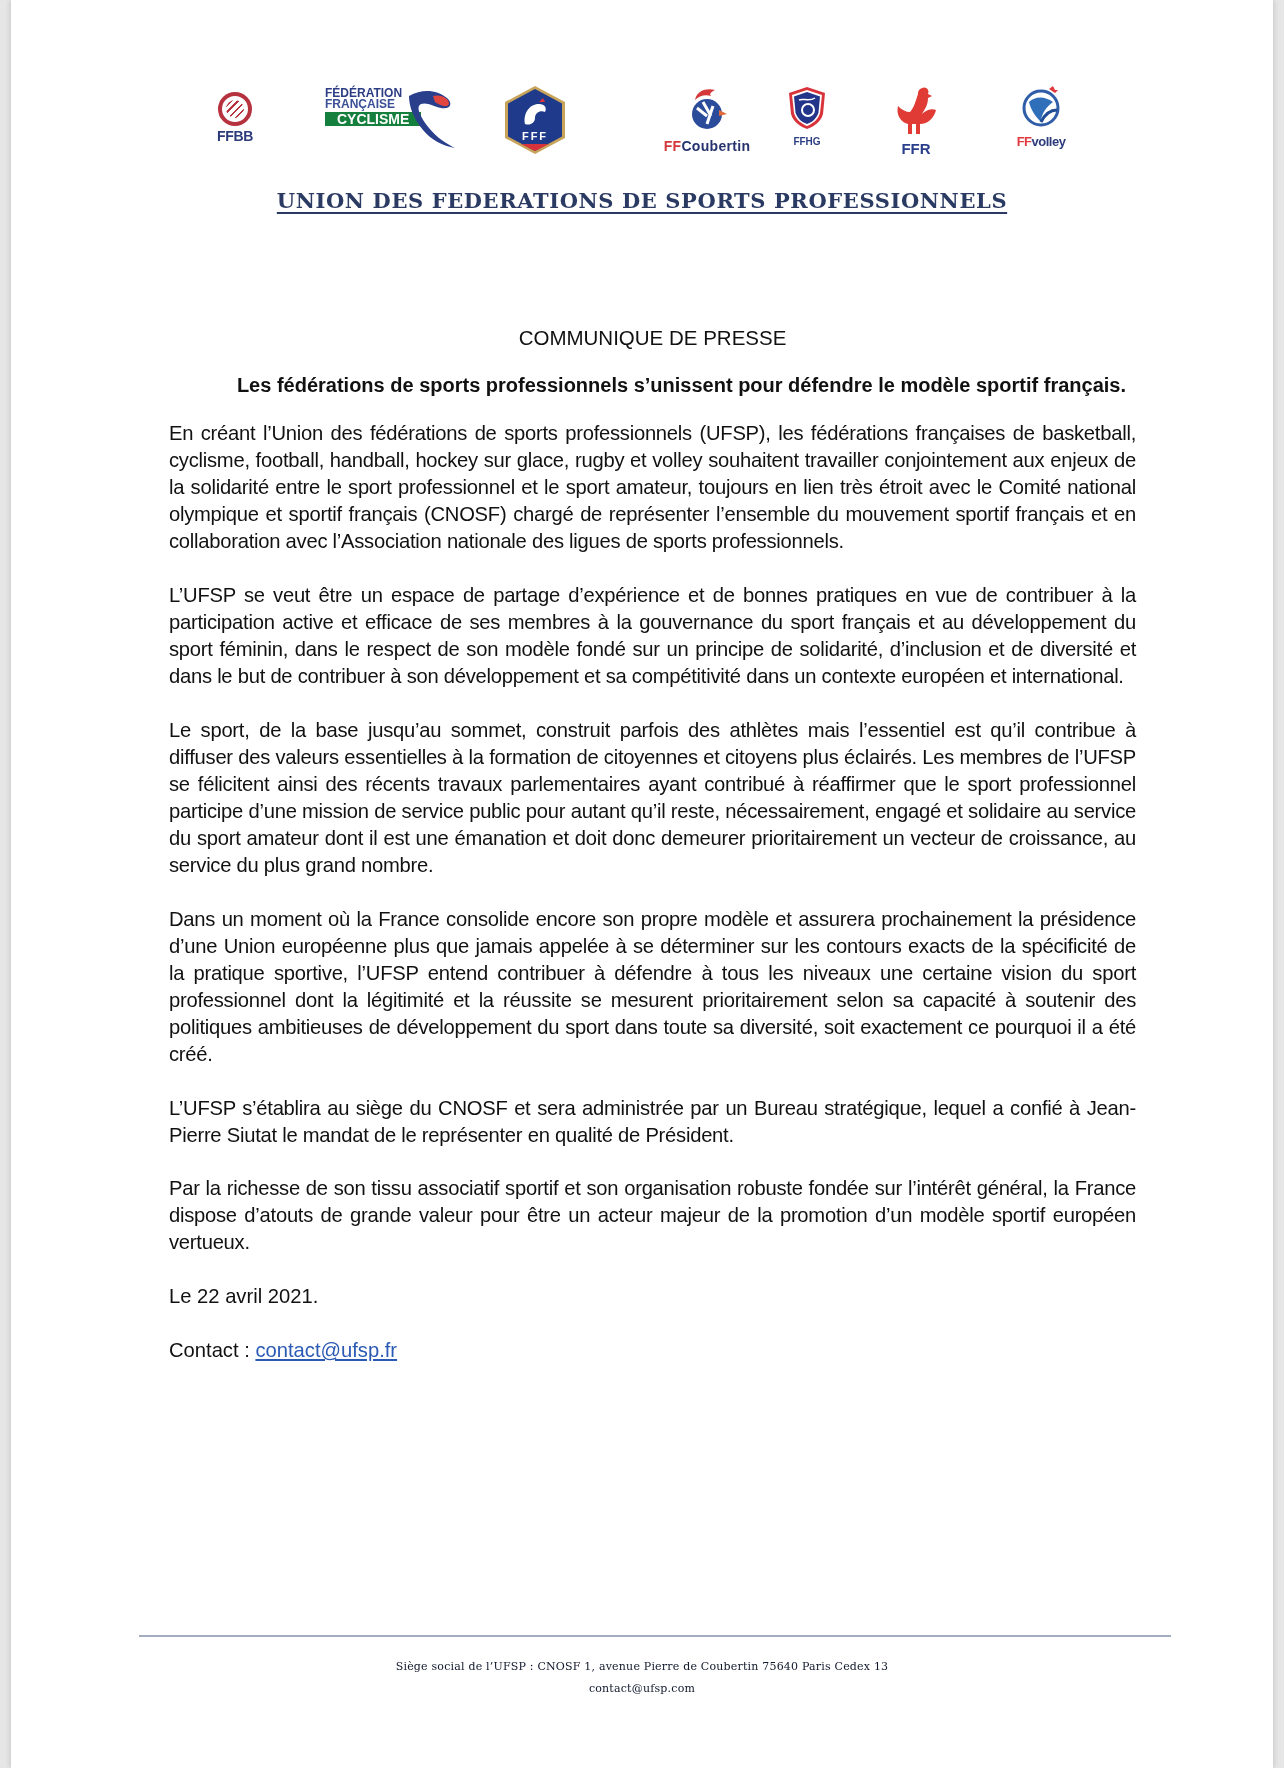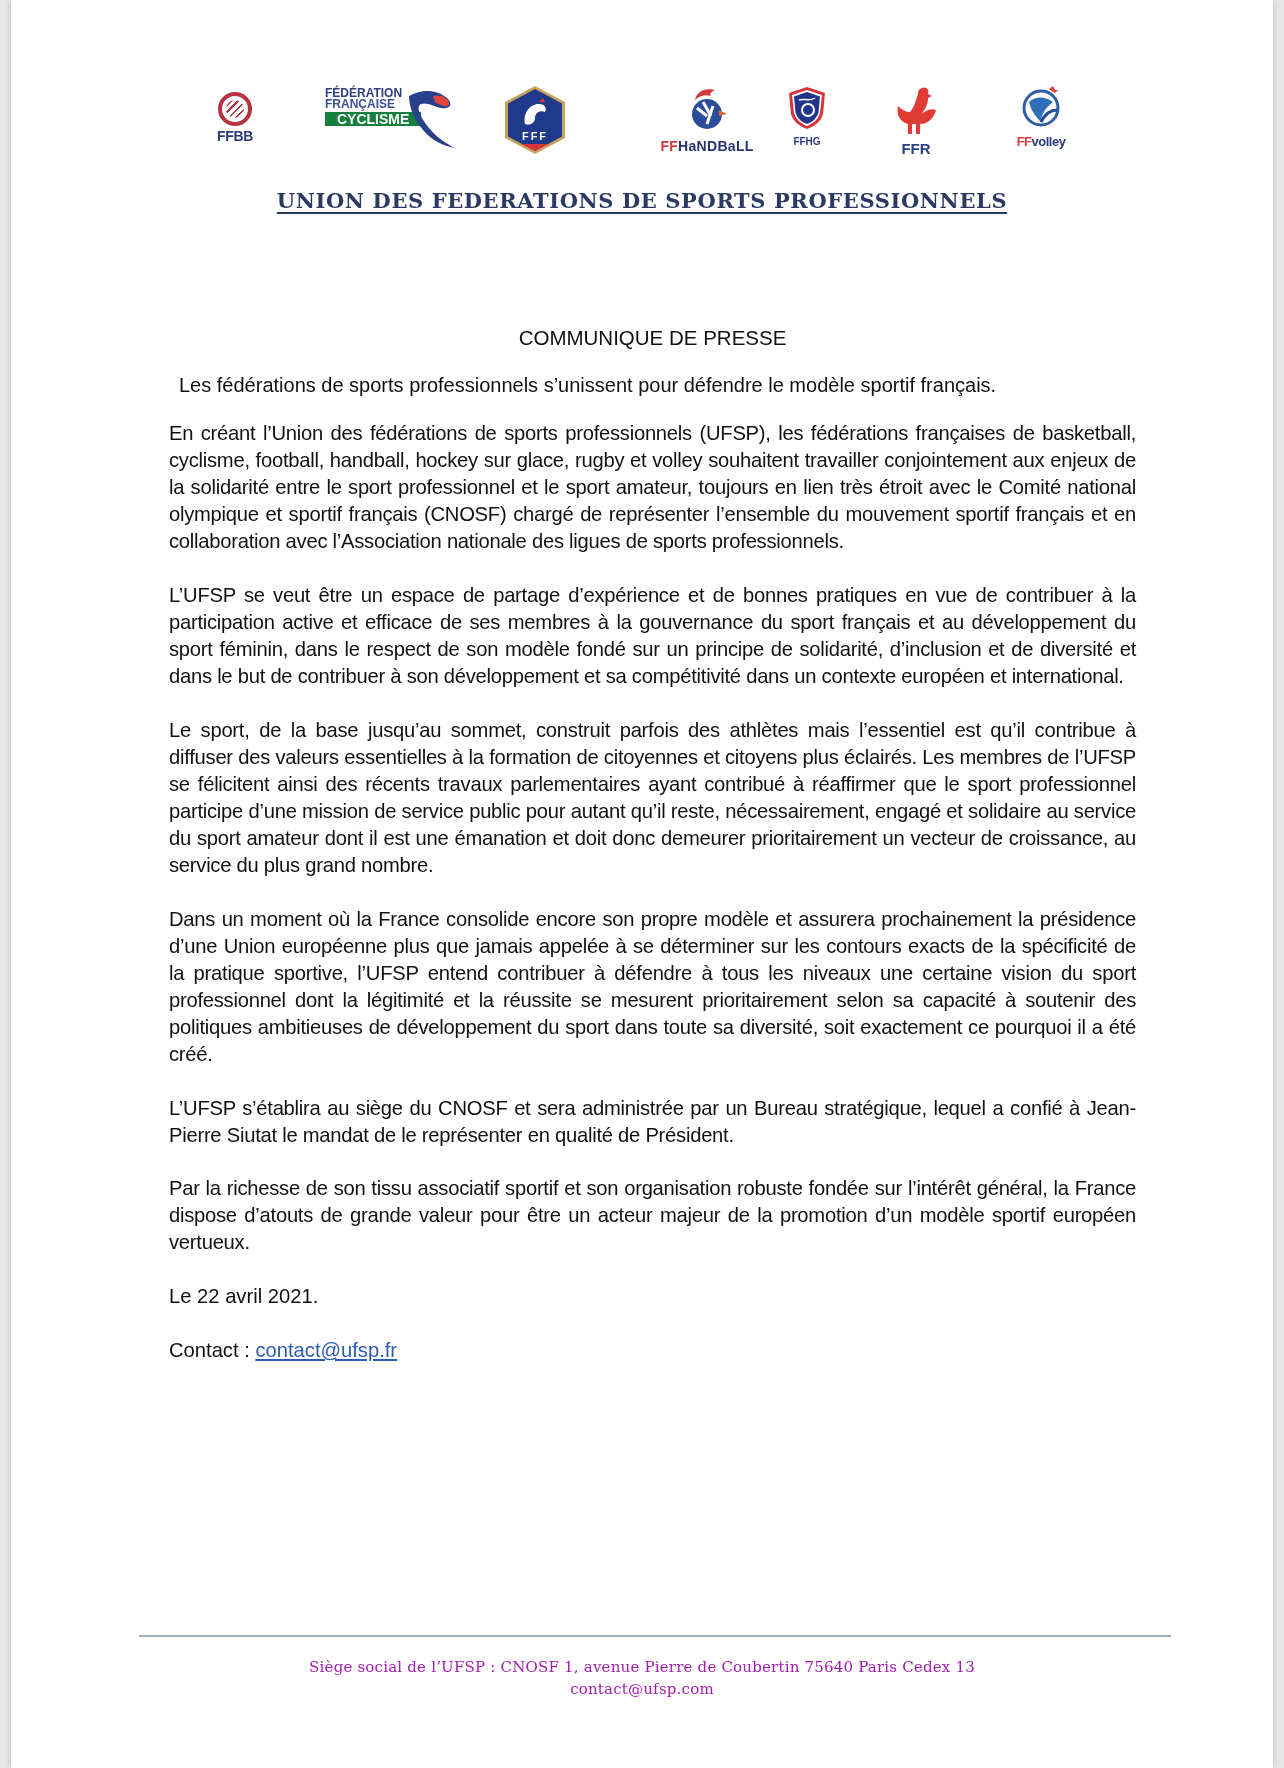--- a/index.html
+++ b/index.html
@@ -72,39 +72,39 @@
       text-decoration: underline; text-underline-offset: 4px; text-decoration-thickness: 1.5px;
     }
 
     
     .content {
       position: absolute; left: 158px; top: 324px; width: 967px;
       color: #111111;
       font-family: "Liberation Sans", sans-serif;
     }
     .press-title { text-align: center; font-weight: 400; font-size: 20.5px; line-height: 28px; margin: 0 0 20px 0; }
-    .subtitle { text-align: left; font-weight: 400; font-size: 20px; line-height: 27px; margin: 0 0 21px 0; padding: 0 10px; }
+    .subtitle { text-align: right; font-weight: 700; font-size: 20px; line-height: 27px; margin: 0 0 21px 0; padding: 0 10px; }
     .para {
       font-size: 20.2px; line-height: 27px;
       text-align: justify; margin: 0 0 27px 0;
       letter-spacing: -0.25px;
     }
     .para.short { margin-bottom: 26px; }
     .date-line, .contact-line { font-size: 20.2px; line-height: 27px; margin: 0 0 27px 0; }
     .contact-line a { color: #2b5ab4; text-decoration: underline; }
 
     
     .footer-rule {
       position: absolute; left: 128px; width: 1032px; top: 1635px; height: 0;
       border-top: 2px solid #a2aebf;
     }
     .footer {
       position: absolute; left: 0; width: 1262px; top: 1656px;
-      text-align: center; color: #a21caf;
-      font-family: "DejaVu Serif", serif; font-size: 15px; line-height: 22px;
+      text-align: center; color: #0f172a;
+      font-family: "DejaVu Serif", serif; font-size: 11px; line-height: 22px;
       letter-spacing: 0.2px;
     }
   </style>
 </head>
 <body>
 
 <div class="page">
 
   <div class="logos">
 
@@ -134,21 +134,21 @@
       <div class="lbl">FFF</div>
     </div>
 
     <div class="logo ffhb">
       <svg width="44" height="46" viewBox="0 0 44 46">
         <path d="M10 14 C 12 4, 22 2, 30 4 C 26 6, 24 8, 26 10 C 20 8, 14 10, 10 14 Z" fill="#d4383a"></path>
         <circle cx="22" cy="28" r="15" fill="#2a4c9a"></circle>
         <path d="M12 22 L 22 30 M 18 16 L 26 30 M 28 20 L 22 38" stroke="#ffffff" stroke-width="3" fill="none"></path>
         <path d="M34 24 l8 4 l-8 2 Z" fill="#e06a3a"></path>
       </svg>
-      <div class="lbl"><span class="ff">FF</span><span>HaNDBaLL</span></div>
+      <div class="lbl"><span class="ff">FF</span><span>Coubertin</span></div>
     </div>
 
     <div class="logo ffhg">
       <svg width="40" height="44" viewBox="0 0 40 44">
         <path d="M20 1 L 38 7 L 36 28 C 34 36, 26 41, 20 43 C 14 41, 6 36, 4 28 L 2 7 Z" fill="#d8333a"></path>
         <path d="M20 4 L 35 9 L 33 27 C 31 34, 25 38, 20 40 C 15 38, 9 34, 7 27 L 5 9 Z" fill="#ffffff"></path>
         <path d="M20 6 L 33 10.5 L 31.5 26.5 C 29.5 33, 24.5 36.5, 20 38 C 15.5 36.5, 10.5 33, 8.5 26.5 L 7 10.5 Z" fill="#22358a"></path>
         <circle cx="21" cy="24" r="6" fill="none" stroke="#ffffff" stroke-width="2"></circle>
         <path d="M12 14 C 16 12, 22 16, 28 12" stroke="#ffffff" stroke-width="1.5" fill="none"></path>
       </svg>

